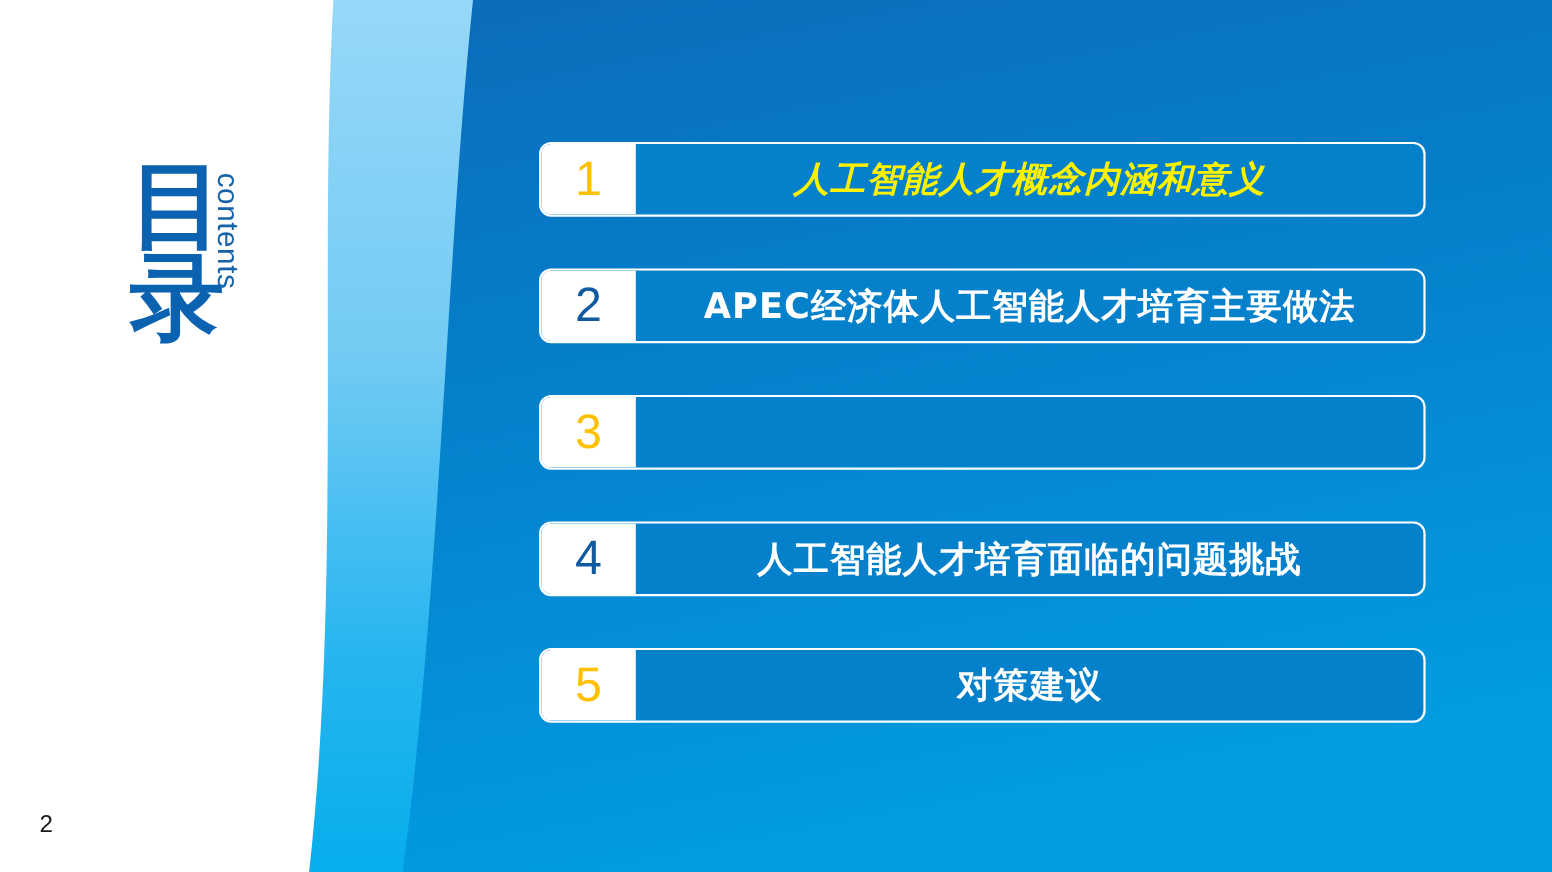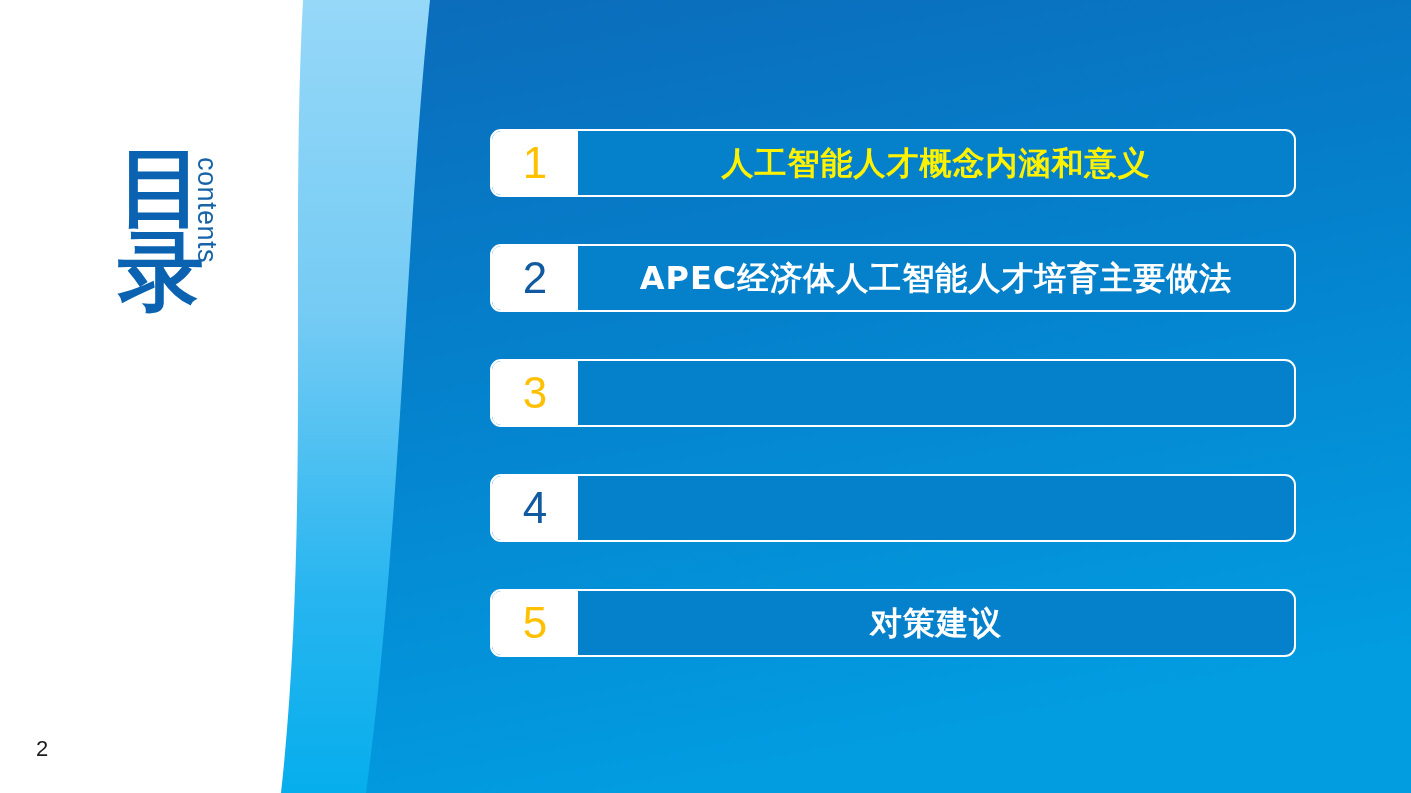--- a/index.html
+++ b/index.html
@@ -114,21 +114,21 @@
   }
   .row-label {
     font-family: "DejaVu Sans", "Liberation Sans", sans-serif;
     font-size: 32px;
     font-weight: 700;
     letter-spacing: 1px;
     line-height: 1;
     text-align: center;
     white-space: nowrap;
   }
-  .label-yellow { color: #FFF200; }
+  .label-yellow { color: #FFF200; font-style: italic; }
   .label-white  { color: #ffffff; }
 
   
   #page-number {
     position: absolute;
     left: 36px;
     top: 736px;
     font-size: 22px;
     color: #1a1a1a;
     font-family: "Liberation Sans", sans-serif;
@@ -197,20 +197,23 @@
     <div class="content-row">
       <div class="row-number-box">
         <span class="row-number num-gold">3</span>
       </div>
     </div>
 
     <div class="content-row">
       <div class="row-number-box">
         <span class="row-number num-blue">4</span>
       </div>
+      <div class="row-label-box">
+        <span class="row-label label-white">人工智能人才培育面临的问题挑战</span>
+      </div>
     </div>
 
     <div class="content-row">
       <div class="row-number-box">
         <span class="row-number num-gold">5</span>
       </div>
       <div class="row-label-box">
         <span class="row-label label-white">对策建议</span>
       </div>
     </div>

